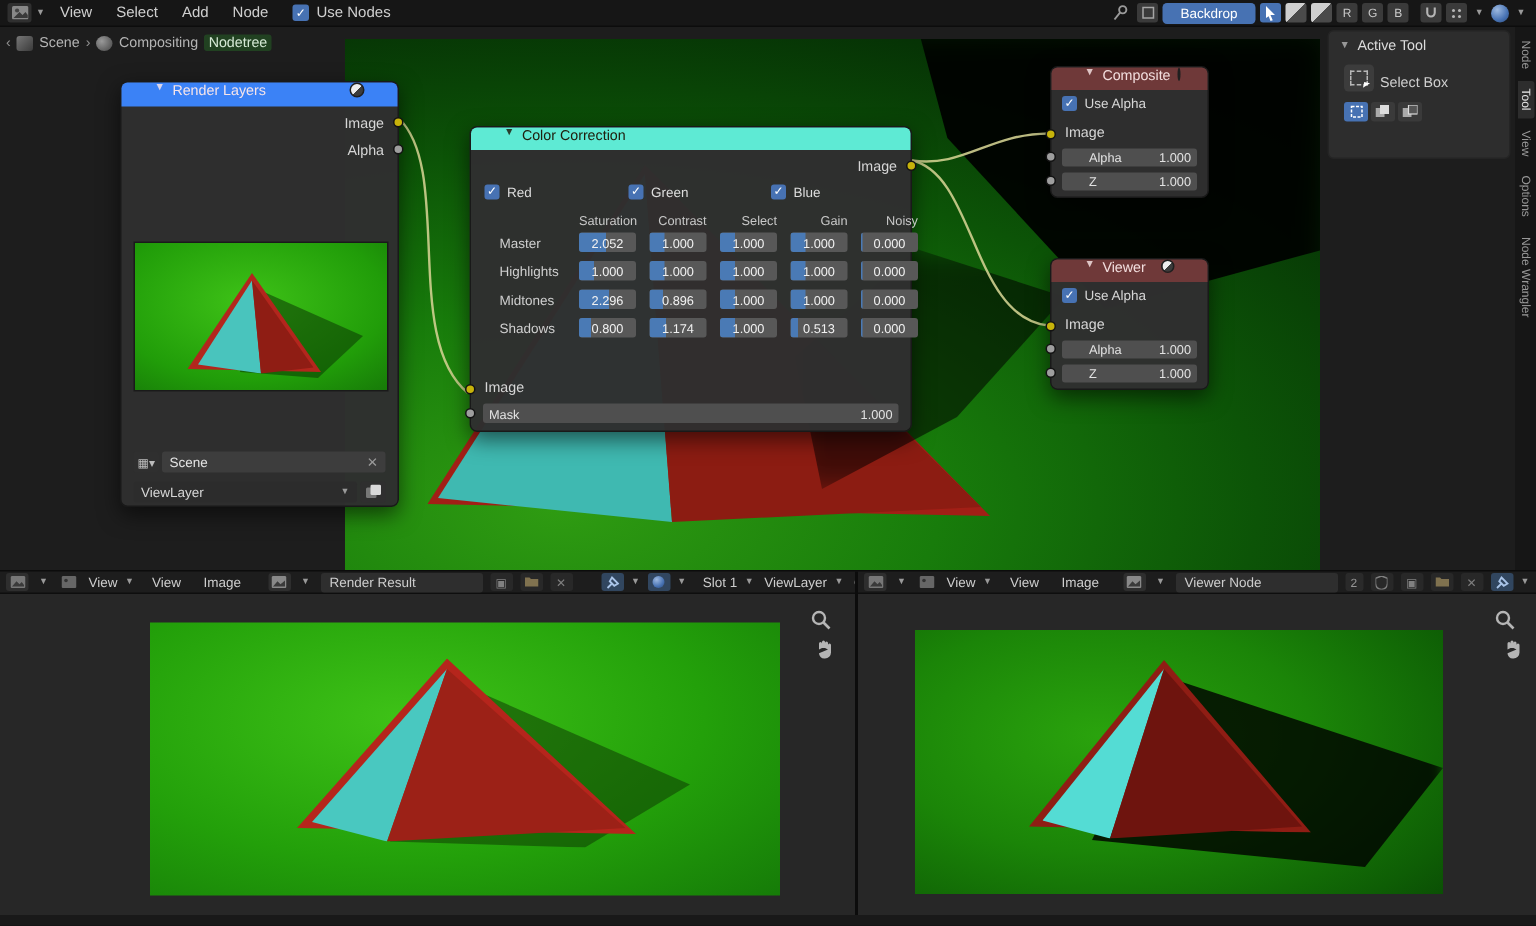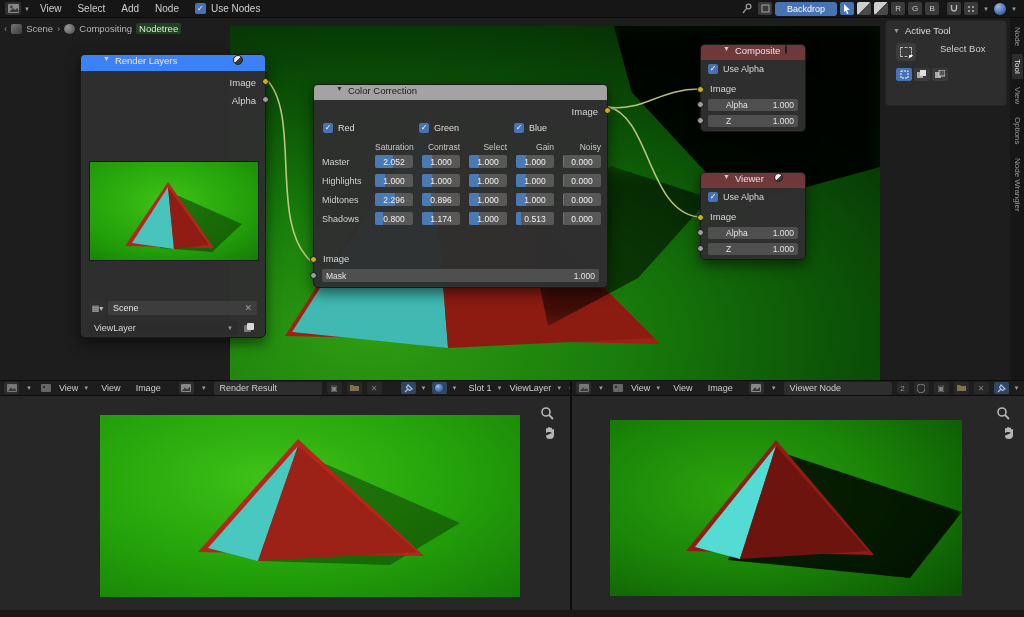--- a/index.html
+++ b/index.html
@@ -61,21 +61,21 @@
 
   .slider{position:relative;height:13px;background:#585858;border-radius:2px;overflow:hidden;
     display:flex;align-items:center;justify-content:space-between;padding:0 4px;
     font-size:8.5px;color:#f1f1f1;white-space:nowrap}
   .slider .fill{position:absolute;left:0;top:0;bottom:0;background:#4a7ab5}
   .slider span{position:relative;z-index:1}
   .slider.gray{background:#4f4f4f;color:#e2e2e2}
   .val-center{margin:0 auto}
 
   .cc-grid-head,.cc-grid-row{display:grid;grid-template-columns:44px repeat(5,38px);column-gap:9px;
-    padding:0 8px;align-items:center}
+    padding:0 19px;align-items:center}
   .cc-col-h{font-size:8.5px;color:#c9c9c9;text-align:right}
   .cc-row-label{font-size:9px;color:#cfcfcf}
   .chk-row{position:absolute;display:flex;align-items:center;gap:5px;font-size:9px;color:#ddd}
 
   .preview{position:absolute;overflow:hidden;border:1px solid #1a1a1a;background:
     radial-gradient(120% 120% at 45% 40%, #3ec217 0%, #219d09 45%, #147008 75%, #0c5206 100%)}
   .field{background:#3d3d3d;border-radius:2px;height:14px;display:flex;align-items:center;
     padding:0 5px;font-size:9px;color:#e4e4e4}
   .drop{background:#2c2c2c;border-radius:2px;height:14px;display:flex;align-items:center;
     padding:0 5px;font-size:9px;color:#d6d6d6}
@@ -246,21 +246,21 @@
         <span class="mini-btn">
           <svg width="10" height="10" viewBox="0 0 10 10">
               <rect x="0" y="2" width="7" height="7" rx="1" fill="#777"></rect>
               <rect x="3" y="0" width="7" height="7" rx="1" fill="#d9d9d9"></rect>
             </svg>
         </span>
       </div>
     </div>
 
     <div class="node" style="left:313px;top:66px;width:295px;height:204px">
-      <div class="node-header" style="background:#a3a3a3;color:#20200f;height:15px">
+      <div class="node-header" style="background:#5eead4;color:#20200f;height:15px">
         <span class="hdr-chev">▼</span>
         <span>Color Correction</span>
       </div>
       <div class="out-row" style="margin-top:2px">
         <span>Image</span>
         <span class="socket sock-y"></span>
       </div>
       <div id="cc-channels">
           <span class="chk-row" style="left: 9px; top: 38px;">
             <span class="cbx" style="width: 10px; height: 10px;"></span>
@@ -439,21 +439,21 @@
       </div>
       <span class="socket sock-g" style="left:-4px;top:72px"></span>
     </div>
   </div>
 
   <div class="side-panel">
     <div style="display:flex;align-items:center;gap:5px;padding:4px 7px">
       <span class="hdr-chev" style="color:#aaa">▼</span>
       <span>Active Tool</span>
     </div>
-    <div style="display:flex;align-items:flex-start;gap:24px;padding:3px 10px">
+    <div style="display:flex;align-items:flex-end;gap:4px;padding:3px 10px">
       <span class="tool-icon">
           <span class="dash-box"></span>
         </span>
       <span style="color:#cfcfcf">Select Box</span>
     </div>
     <div style="display:flex;gap:2px;padding:4px 10px">
       <span class="sq sel" style="width:16px;height:13px">
         <svg width="9" height="9" viewBox="0 0 9 9">
             <rect x="1" y="1" width="7" height="7" fill="none" stroke="#fff" stroke-dasharray="2 1"></rect>
           </svg>

